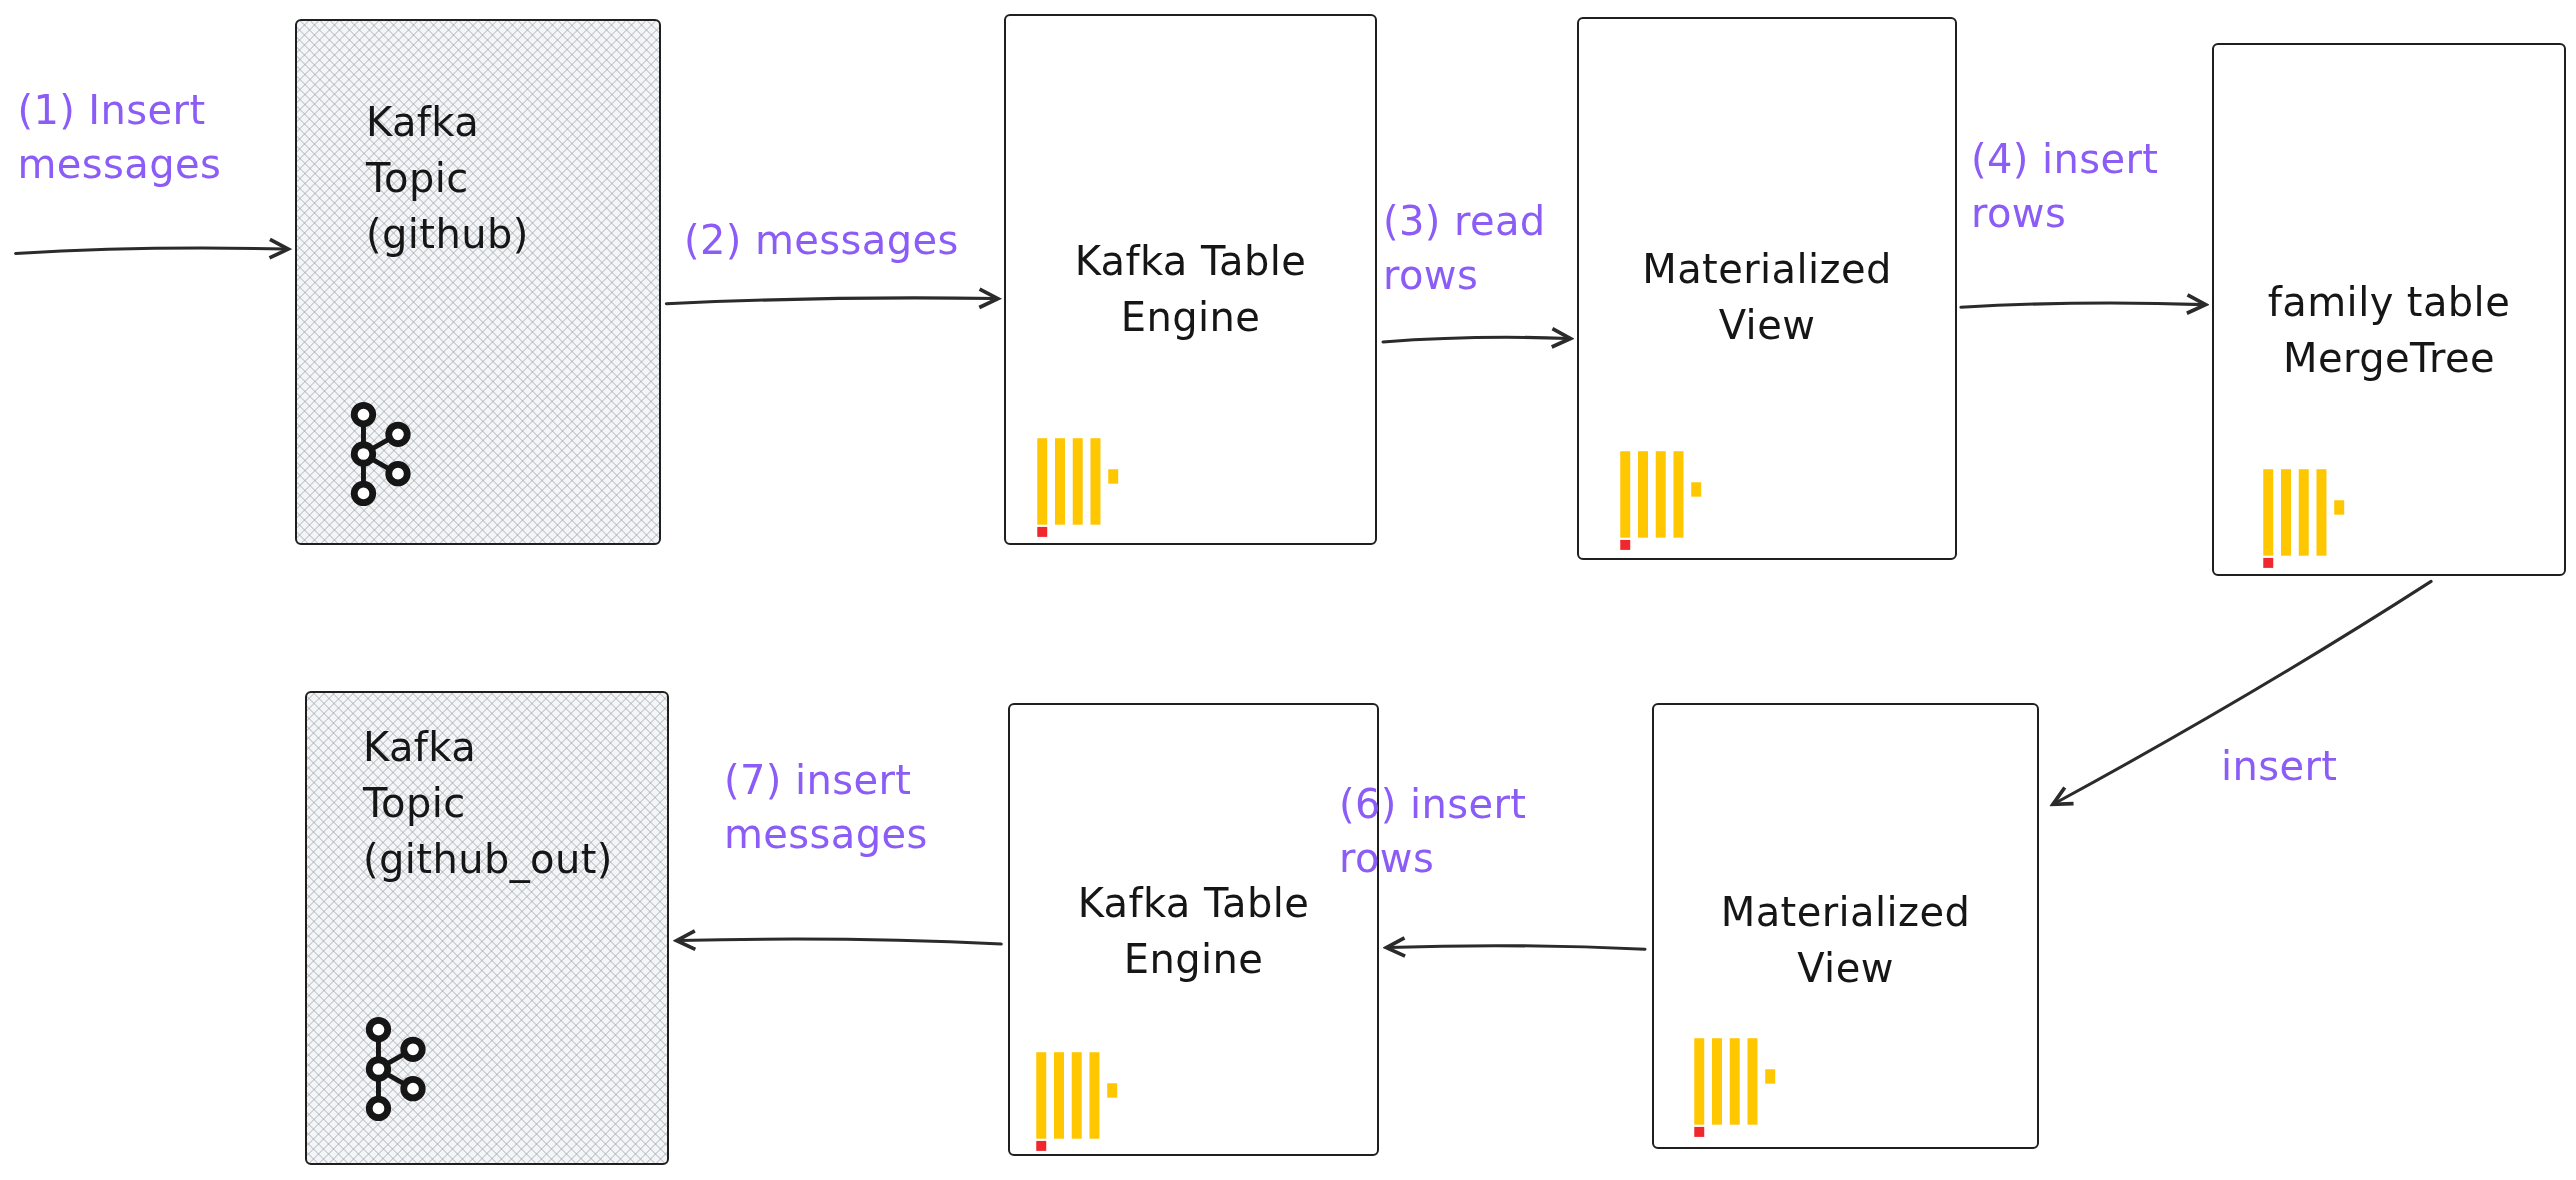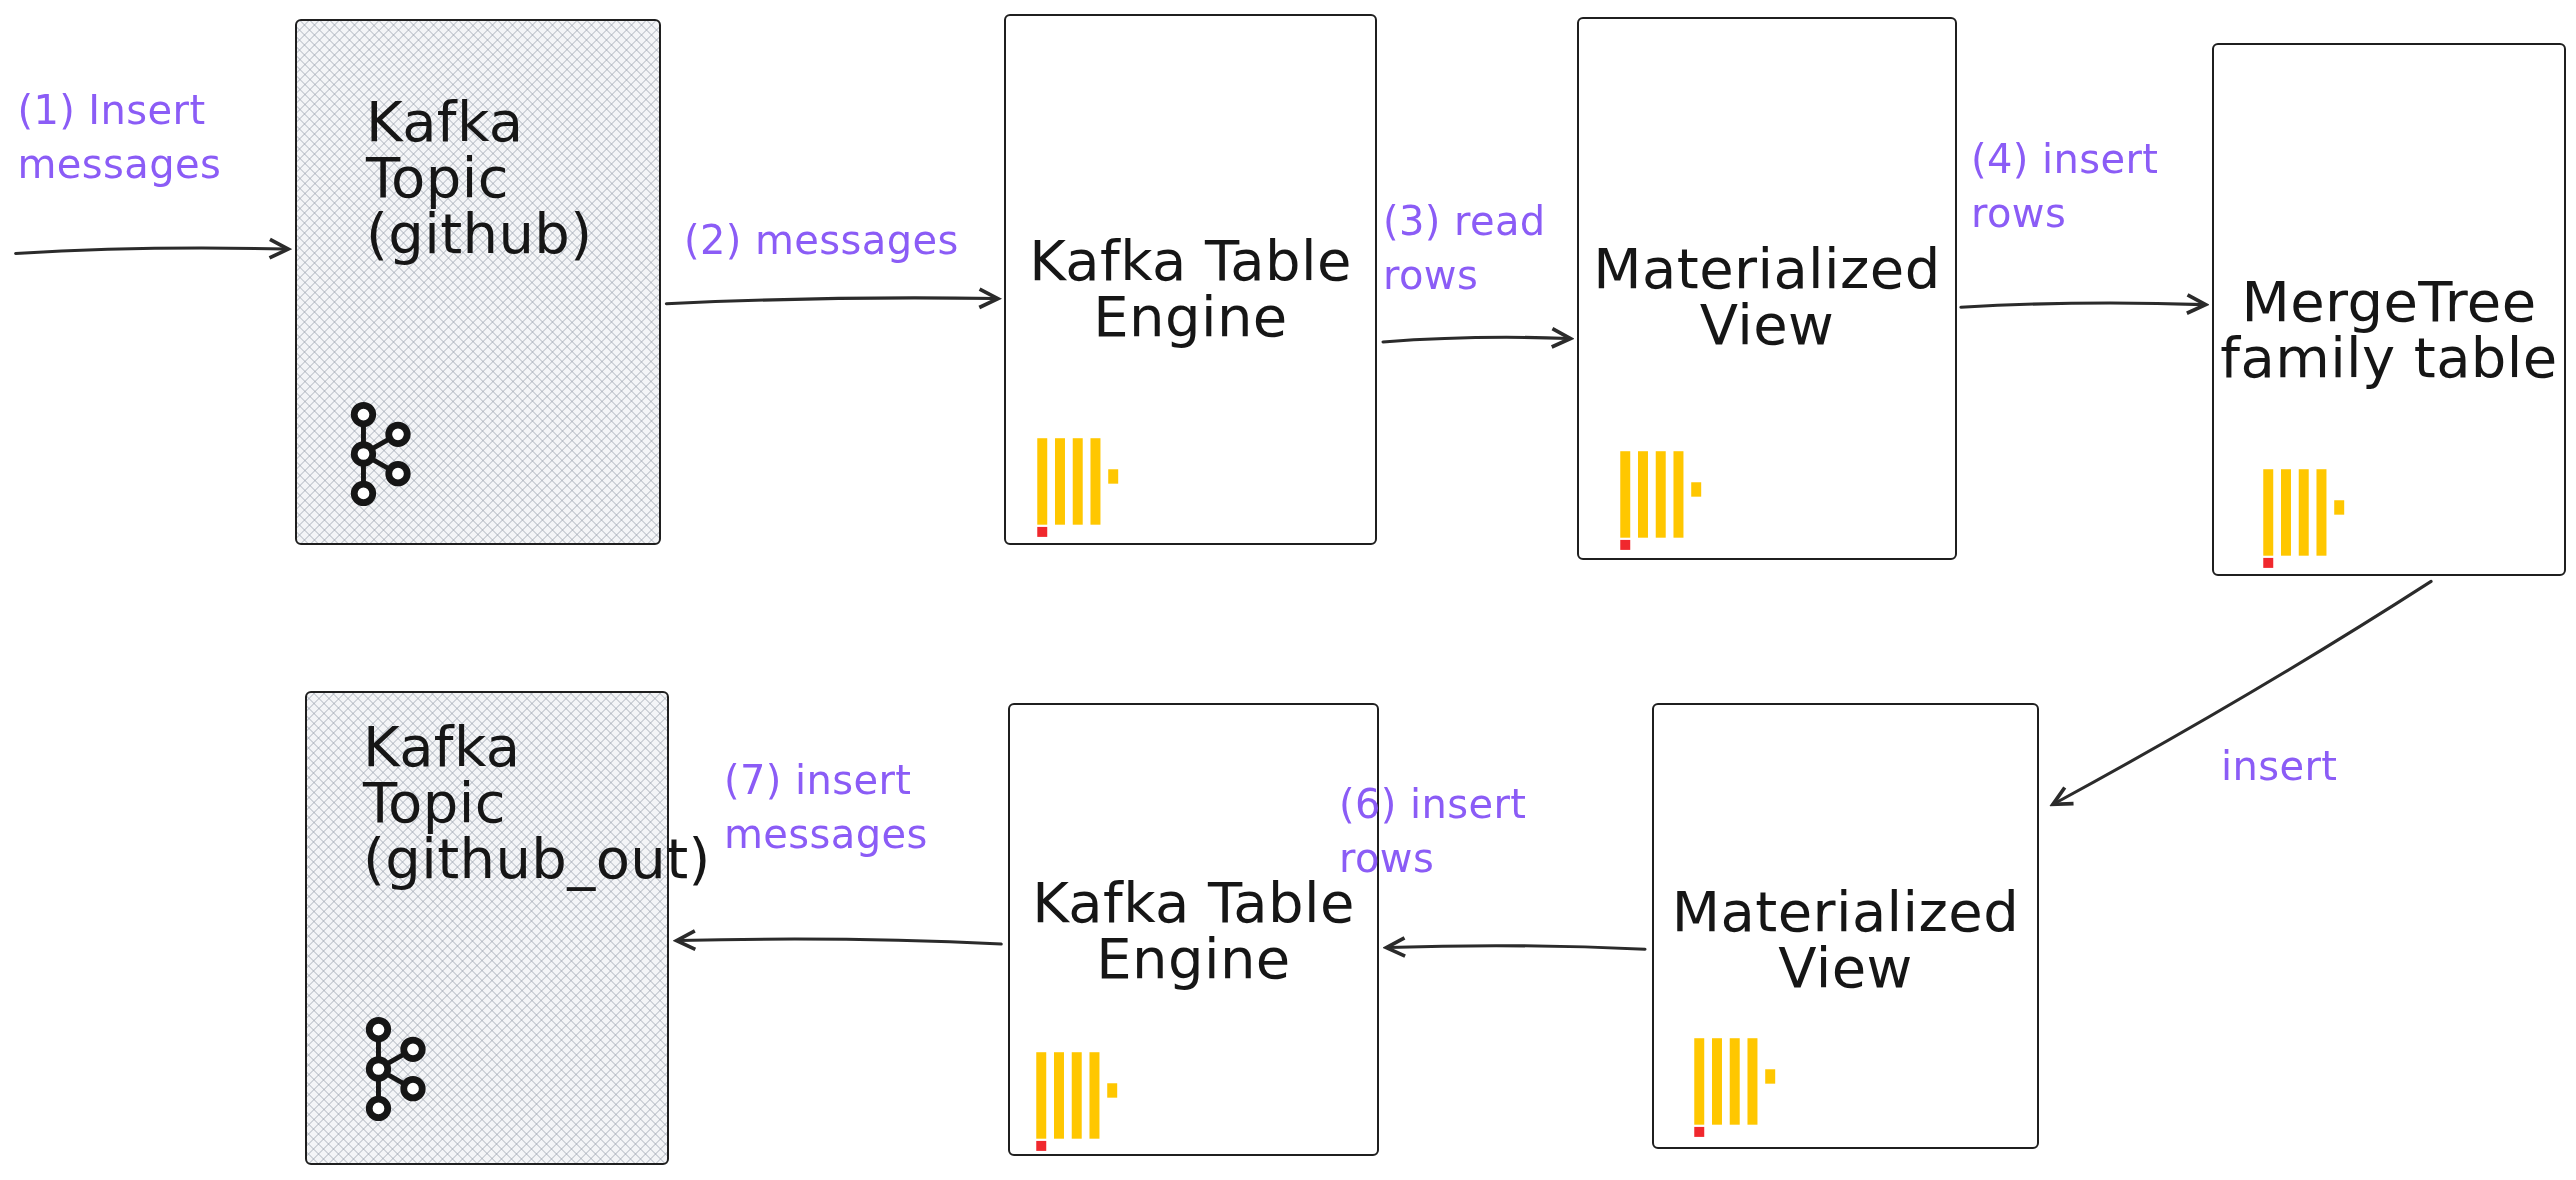--- a/index.html
+++ b/index.html
@@ -21,21 +21,21 @@
   }
   .node.hatched{
     background:
       repeating-linear-gradient(45deg, rgba(150,158,170,.38) 0 1.4px, transparent 1.4px 7px),
       repeating-linear-gradient(-45deg, rgba(150,158,170,.38) 0 1.4px, transparent 1.4px 7px),
       #f4f5f7;
   }
   .node-title{
     position:absolute;
     left:0; width:100%;
-    font-size:56px;
+    font-size:40px;
     line-height:56px;
     letter-spacing:0.4px;
     color:#161616;
   }
   .node-title.center{text-align:center;}
   .node-title.left{width:auto;text-align:left;}
   .icon-holder{position:absolute;}
   
   #arrows{
     position:absolute;left:0;top:0;width:2576px;height:1181px;
@@ -128,22 +128,22 @@
       <div>Materialized</div>
       <div>View</div>
     </div>
     <svg class="icon-holder" style="left:41px;top:430px" width="87" height="102" viewBox="0 0 78 92">
         <use href="#ch-logo"></use>
       </svg>
   </div>
 
   <div class="node plain" style="left:2212px;top:43px;width:354px;height:533px">
     <div class="node-title center" style="top:229px">
+      <div>family table</div>
       <div>MergeTree</div>
-      <div>family table</div>
     </div>
     <svg class="icon-holder" style="left:49px;top:422px" width="87" height="102" viewBox="0 0 78 92">
         <use href="#ch-logo"></use>
       </svg>
   </div>
 
   <div class="node hatched" style="left:305px;top:691px;width:364px;height:474px">
     <div class="node-title left" style="left:56px;top:26px">
       <div>Kafka</div>
       <div>Topic</div>

